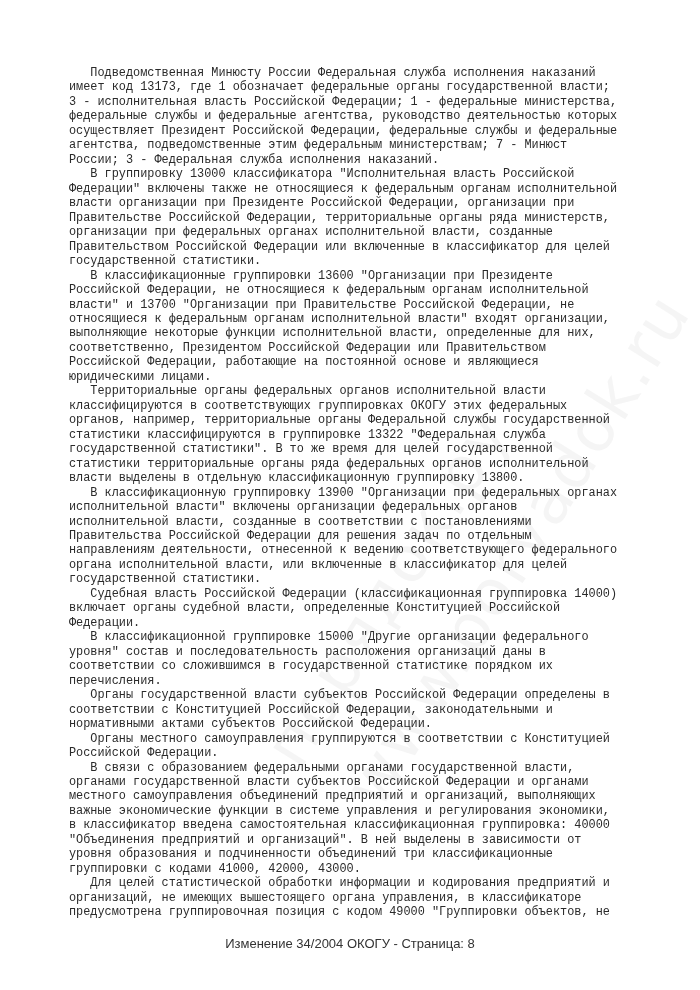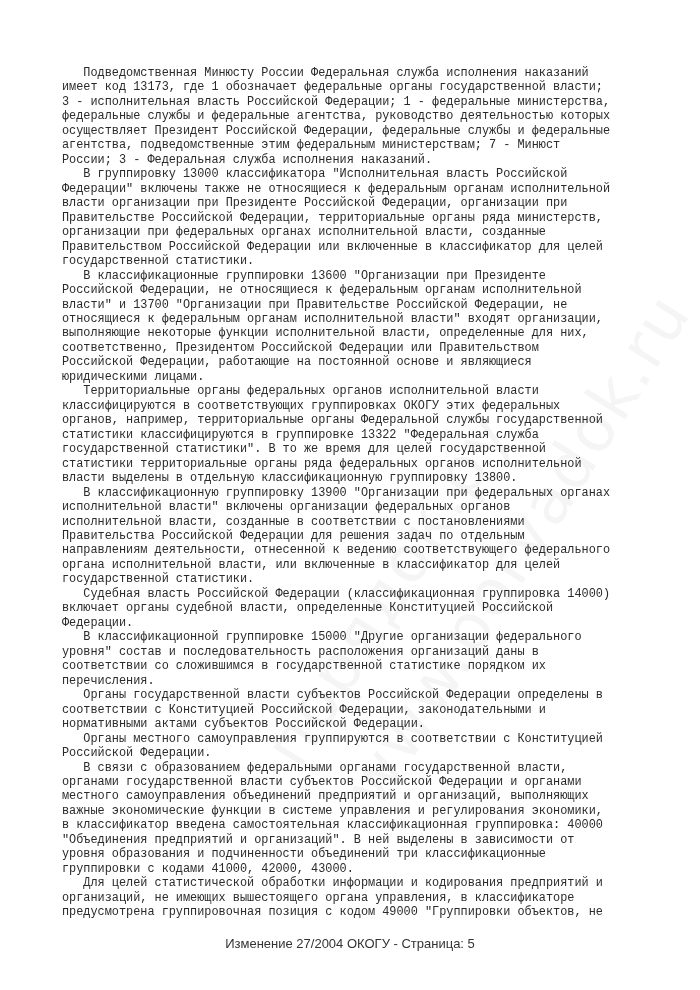--- a/index.html
+++ b/index.html
@@ -27,20 +27,21 @@
     width: 600px;
     font-family: "Liberation Mono", "DejaVu Sans Mono", monospace;
     font-size: 11.87px;
     line-height: 14.47px;
     color: #2a2a2a;
     white-space: pre;
   }
   .line {
     display: block;
     height: 14.47px;
+    margin-left: 7px;
   }
   .footer {
     position: absolute;
     left: 0;
     width: 700px;
     top: 936px;
     text-align: center;
     font-family: "Liberation Sans", "DejaVu Sans", sans-serif;
     font-size: 13px;
     color: #333333;
@@ -61,14 +62,14 @@
 </head>
 <body>
 
 <div class="page">
 
   <div class="watermark wm1">порядок.ру</div>
   <div class="watermark wm2">www.poryadok.ru</div>
 
   <div class="body-text" id="body-text"><div class="paragraph"><span class="line">   Подведомственная Минюсту России Федеральная служба исполнения наказаний</span><span class="line">имеет код 13173, где 1 обозначает федеральные органы государственной власти;</span><span class="line">3 - исполнительная власть Российской Федерации; 1 - федеральные министерства,</span><span class="line">федеральные службы и федеральные агентства, руководство деятельностью которых</span><span class="line">осуществляет Президент Российской Федерации, федеральные службы и федеральные</span><span class="line">агентства, подведомственные этим федеральным министерствам; 7 - Минюст</span><span class="line">России; 3 - Федеральная служба исполнения наказаний.</span></div><div class="paragraph"><span class="line">   В группировку 13000 классификатора "Исполнительная власть Российской</span><span class="line">Федерации" включены также не относящиеся к федеральным органам исполнительной</span><span class="line">власти организации при Президенте Российской Федерации, организации при</span><span class="line">Правительстве Российской Федерации, территориальные органы ряда министерств,</span><span class="line">организации при федеральных органах исполнительной власти, созданные</span><span class="line">Правительством Российской Федерации или включенные в классификатор для целей</span><span class="line">государственной статистики.</span></div><div class="paragraph"><span class="line">   В классификационные группировки 13600 "Организации при Президенте</span><span class="line">Российской Федерации, не относящиеся к федеральным органам исполнительной</span><span class="line">власти" и 13700 "Организации при Правительстве Российской Федерации, не</span><span class="line">относящиеся к федеральным органам исполнительной власти" входят организации,</span><span class="line">выполняющие некоторые функции исполнительной власти, определенные для них,</span><span class="line">соответственно, Президентом Российской Федерации или Правительством</span><span class="line">Российской Федерации, работающие на постоянной основе и являющиеся</span><span class="line">юридическими лицами.</span></div><div class="paragraph"><span class="line">   Территориальные органы федеральных органов исполнительной власти</span><span class="line">классифицируются в соответствующих группировках ОКОГУ этих федеральных</span><span class="line">органов, например, территориальные органы Федеральной службы государственной</span><span class="line">статистики классифицируются в группировке 13322 "Федеральная служба</span><span class="line">государственной статистики". В то же время для целей государственной</span><span class="line">статистики территориальные органы ряда федеральных органов исполнительной</span><span class="line">власти выделены в отдельную классификационную группировку 13800.</span></div><div class="paragraph"><span class="line">   В классификационную группировку 13900 "Организации при федеральных органах</span><span class="line">исполнительной власти" включены организации федеральных органов</span><span class="line">исполнительной власти, созданные в соответствии с постановлениями</span><span class="line">Правительства Российской Федерации для решения задач по отдельным</span><span class="line">направлениям деятельности, отнесенной к ведению соответствующего федерального</span><span class="line">органа исполнительной власти, или включенные в классификатор для целей</span><span class="line">государственной статистики.</span></div><div class="paragraph"><span class="line">   Судебная власть Российской Федерации (классификационная группировка 14000)</span><span class="line">включает органы судебной власти, определенные Конституцией Российской</span><span class="line">Федерации.</span></div><div class="paragraph"><span class="line">   В классификационной группировке 15000 "Другие организации федерального</span><span class="line">уровня" состав и последовательность расположения организаций даны в</span><span class="line">соответствии со сложившимся в государственной статистике порядком их</span><span class="line">перечисления.</span></div><div class="paragraph"><span class="line">   Органы государственной власти субъектов Российской Федерации определены в</span><span class="line">соответствии с Конституцией Российской Федерации, законодательными и</span><span class="line">нормативными актами субъектов Российской Федерации.</span></div><div class="paragraph"><span class="line">   Органы местного самоуправления группируются в соответствии с Конституцией</span><span class="line">Российской Федерации.</span></div><div class="paragraph"><span class="line">   В связи с образованием федеральными органами государственной власти,</span><span class="line">органами государственной власти субъектов Российской Федерации и органами</span><span class="line">местного самоуправления объединений предприятий и организаций, выполняющих</span><span class="line">важные экономические функции в системе управления и регулирования экономики,</span><span class="line">в классификатор введена самостоятельная классификационная группировка: 40000</span><span class="line">"Объединения предприятий и организаций". В ней выделены в зависимости от</span><span class="line">уровня образования и подчиненности объединений три классификационные</span><span class="line">группировки с кодами 41000, 42000, 43000.</span></div><div class="paragraph"><span class="line">   Для целей статистической обработки информации и кодирования предприятий и</span><span class="line">организаций, не имеющих вышестоящего органа управления, в классификаторе</span><span class="line">предусмотрена группировочная позиция с кодом 49000 "Группировки объектов, не</span></div></div>
 
-  <div class="footer">Изменение 27/2004 ОКОГУ - Страница: 5</div>
+  <div class="footer">Изменение 34/2004 ОКОГУ - Страница: 8</div>
 </div>
 
 </body></html>

